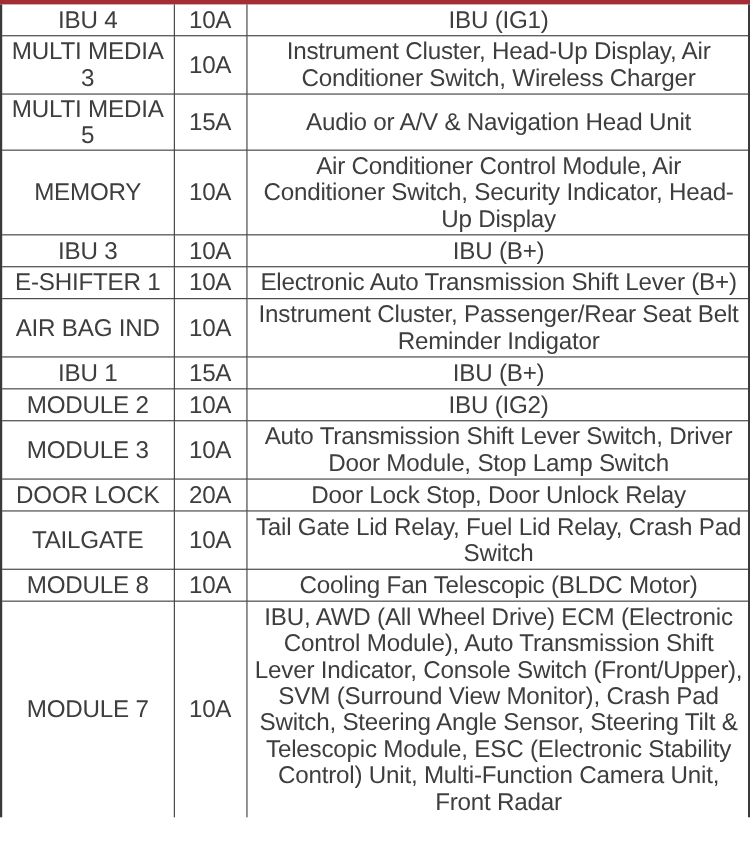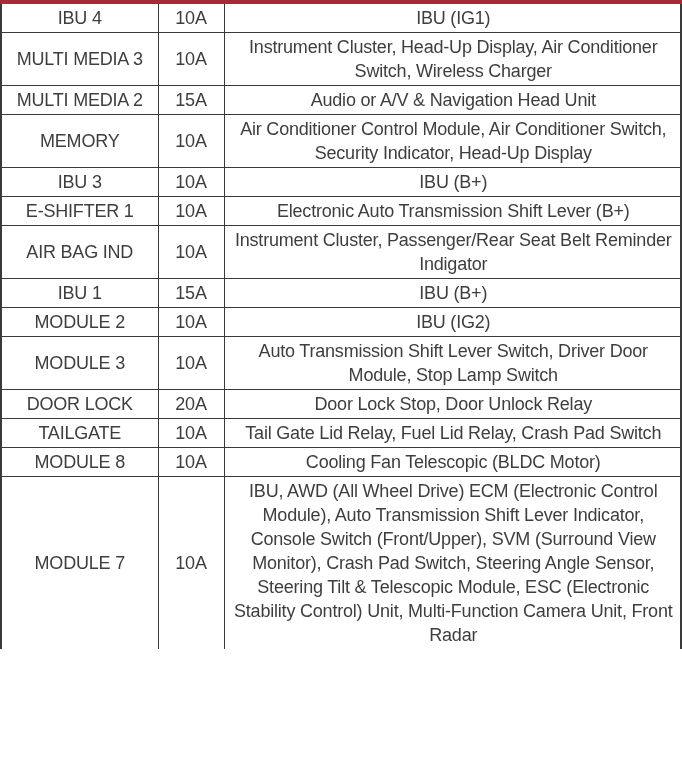--- a/index.html
+++ b/index.html
@@ -26,21 +26,21 @@
     width: 682px;
     border-left: 2px solid #3a3a3a;
     border-right: 2px solid #3a3a3a;
   }
   col.col-name { width: 157px; }
   col.col-amp  { width: 66px; }
   col.col-desc { width: auto; }
   td {
     border: 1px solid #3a3a3a;
     color: #3e3e3e;
-    font-size: 18px;
+    font-size: 22px;
     line-height: 24px;
     letter-spacing: -0.2px;
     vertical-align: middle;
     overflow: hidden;
   }
   tr { height: 28px; }
   tr:first-child td { border-top: none; }
   tr:last-child td { border-bottom: none; }
   .c-name {
     text-align: center;
@@ -74,21 +74,21 @@
     <td class="c-desc">IBU (IG1)</td>
   </tr>
 
   <tr>
     <td class="c-name">MULTI MEDIA 3</td>
     <td class="c-amp">10A</td>
     <td class="c-desc">Instrument Cluster, Head-Up Display, Air Conditioner Switch, Wireless Charger</td>
   </tr>
 
   <tr>
-    <td class="c-name">MULTI MEDIA 2</td>
+    <td class="c-name">MULTI MEDIA 5</td>
     <td class="c-amp">15A</td>
     <td class="c-desc">Audio or A/V &amp; Navigation Head Unit</td>
   </tr>
 
   <tr>
     <td class="c-name">MEMORY</td>
     <td class="c-amp">10A</td>
     <td class="c-desc">Air Conditioner Control Module, Air Conditioner Switch, Security Indicator, Head-Up Display</td>
   </tr>
 

